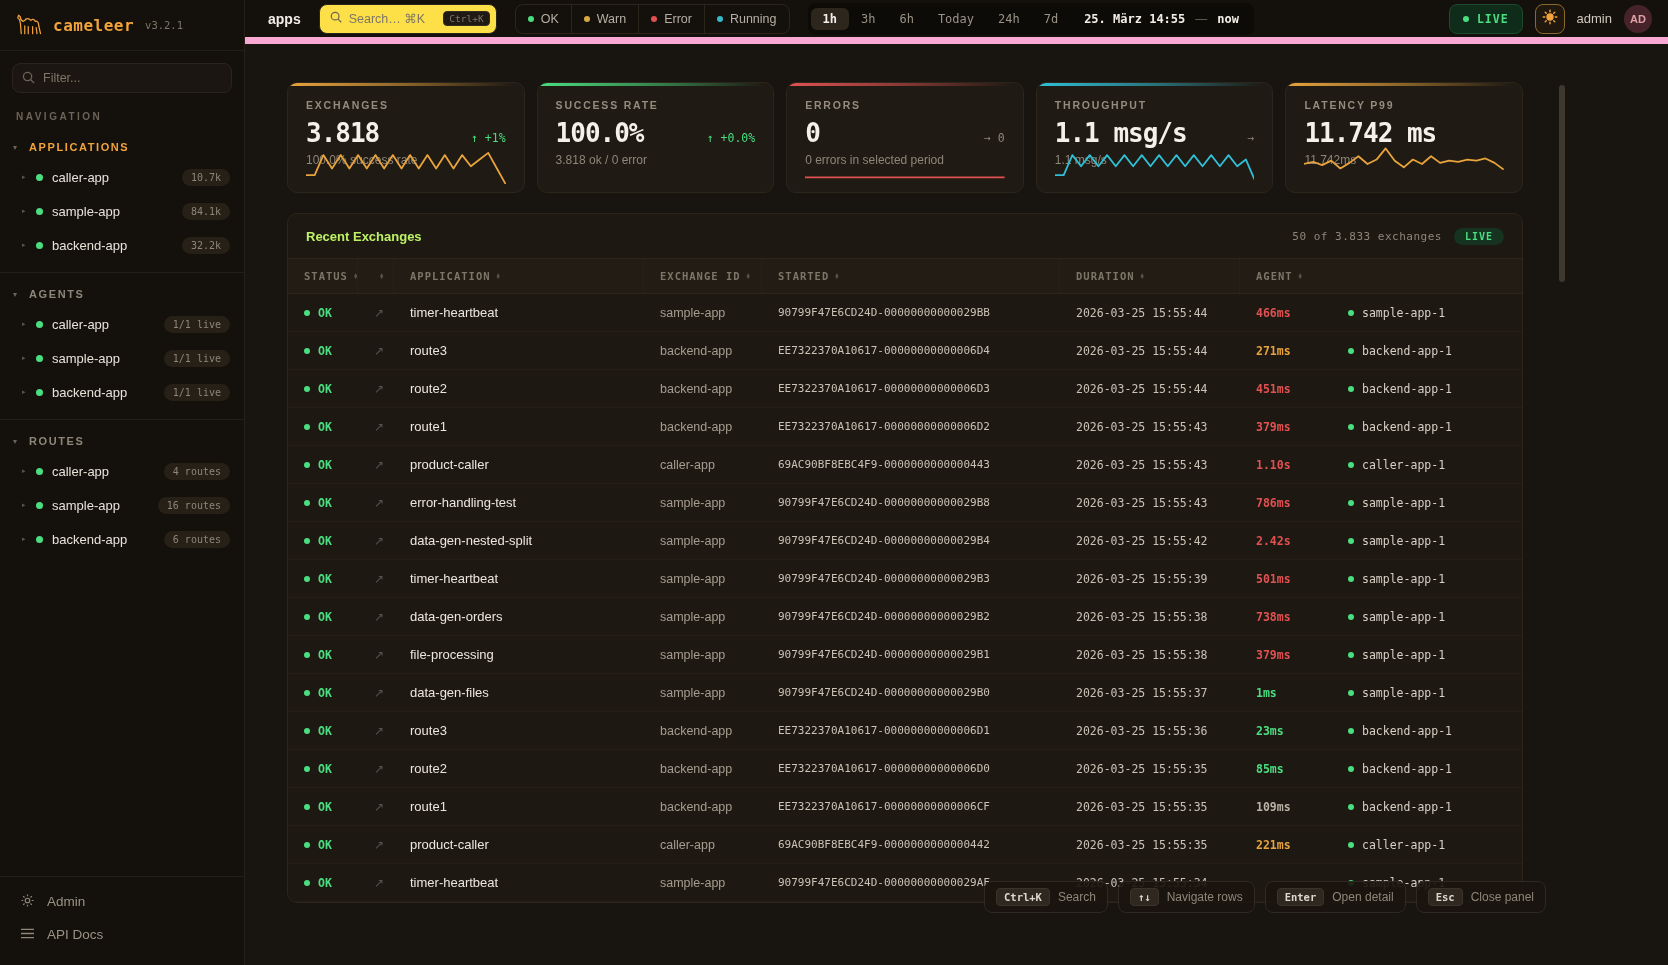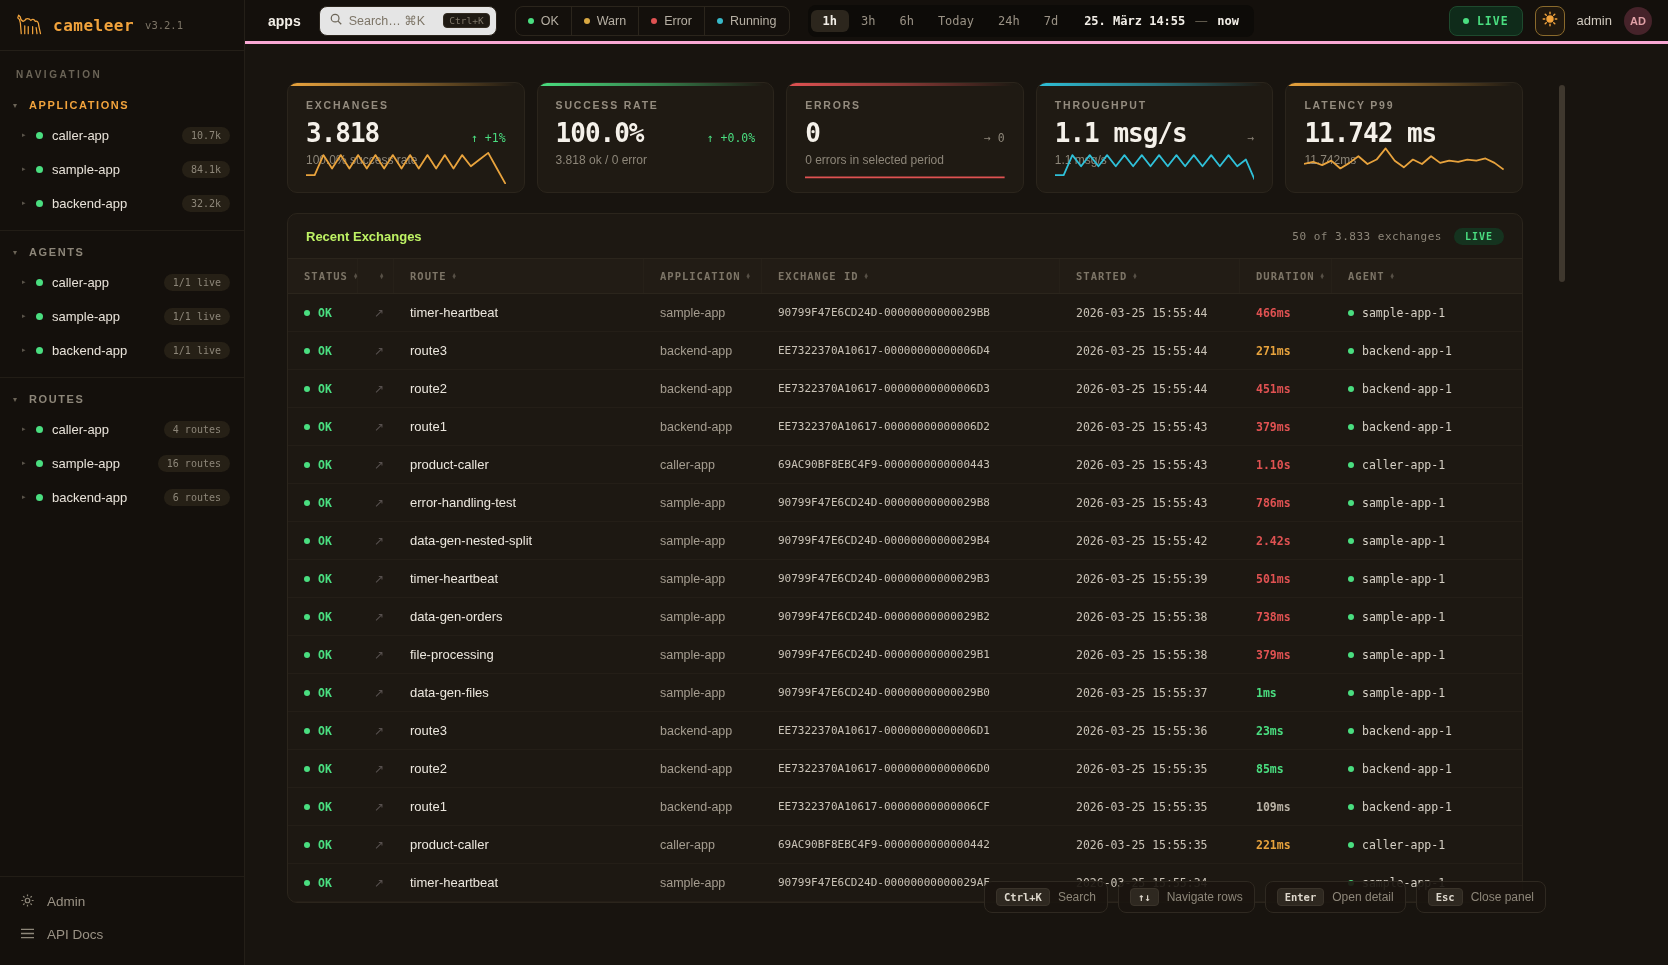--- a/index.html
+++ b/index.html
@@ -41,26 +41,26 @@
     margin-left:auto; background:#262016; border-radius:99px; padding:3px 9px;
     font-family:"DejaVu Sans Mono", monospace; font-size:10px; color:#8d8679;
   }
   .side-footer { position:absolute; left:0; right:0; bottom:0; border-top:1px solid #221d16; padding:8px 0 14px; background:#14100c; }
   .foot-item { display:flex; align-items:center; gap:12px; height:33px; padding:0 20px; color:#9a9285; font-size:13.5px; cursor:pointer; }
 
   
   .right { flex:1; display:flex; flex-direction:column; min-width:0; }
 
   .topbar {
-    height:44px; min-height:44px; background:#14100c; border-bottom:3px solid #f9a8d4;
+    height:44px; min-height:44px; background:#14100c; border-bottom:7px solid #f9a8d4;
     display:flex; align-items:center; padding:0 16px 0 23px; gap:18px;
   }
   .crumb { font-size:14px; font-weight:bold; color:#f2eee7; cursor:pointer; }
   .search-box {
-    width:178px; height:30px; background:#e5e5e5; border:1px solid #2a241c; border-radius:8px;
+    width:178px; height:30px; background:#fde047; border:1px solid #2a241c; border-radius:8px;
     display:flex; align-items:center; padding:0 6px 0 9px; gap:6px; cursor:text;
   }
   .search-ph { color:#7d7567; font-size:12.5px; flex:1; white-space:nowrap; overflow:hidden; }
   .kbd {
     border:1px solid #332c22; background:#1f1a13; border-radius:4px; padding:1px 5px;
     font-family:"DejaVu Sans Mono", monospace; font-size:9.5px; color:#7d7567;
   }
   .chips { display:flex; border:1px solid #2b251c; border-radius:8px; overflow:hidden; height:30px; }
   .chip { display:flex; align-items:center; gap:7px; padding:0 12px; cursor:pointer; }
   .chip + .chip { border-left:1px solid #2b251c; }
@@ -169,20 +169,29 @@
     <div class="logo-row">
       <span>
         <svg width="28" height="24" viewBox="0 0 32 26" fill="none" stroke="#f2a33c" stroke-width="1.4" stroke-linecap="round" stroke-linejoin="round">
           <path d="M28 24 L26 15 C26 11 24 9 22 10 C21 7 18 7 17 9 C15 6 11 6 10 9 L8 10 C6 9 5 7 5 5 L3 3 L2 6 L4 8 L5 12 L6 24 M24 24 L23 17 M19 24 L19 16 M14 24 L14 16 M10 24 L10 15"></path>
         </svg>
       </span>
       <span class="logo-name">cameleer</span>
       <span class="logo-ver">v3.2.1</span>
     </div>
 
+    <div class="filter-wrap">
+      <span class="filter-icon">
+        <svg width="15" height="15" viewBox="0 0 16 16" fill="none" stroke="#6b6457" stroke-width="1.4">
+            <circle cx="7" cy="7" r="4.4"></circle>
+            <path d="M10.4 10.4 L14 14"></path>
+          </svg>
+      </span>
+      <input class="filter-input" placeholder="Filter..." style="">
+    </div>
 
     <div class="nav-label">NAVIGATION</div>
 
     <div>
         <div class="group">
     <div class="group-head">
       <span class="group-caret">▾</span>
       <span class="group-label" style="color: rgb(242, 163, 60);">APPLICATIONS</span>
     </div>
     <div>
@@ -434,27 +443,20 @@
                 </span>
   </div>
               <div class="th">
     <span></span>
     <span class="sort">
                   <i>▲</i>
                   <i>▼</i>
                 </span>
   </div>
               <div class="th">
-    <span>ROUTE</span>
-    <span class="sort">
-                  <i>▲</i>
-                  <i>▼</i>
-                </span>
-  </div>
-              <div class="th">
     <span>APPLICATION</span>
     <span class="sort">
                   <i>▲</i>
                   <i>▼</i>
                 </span>
   </div>
               <div class="th">
     <span>EXCHANGE ID</span>
     <span class="sort">
                   <i>▲</i>

